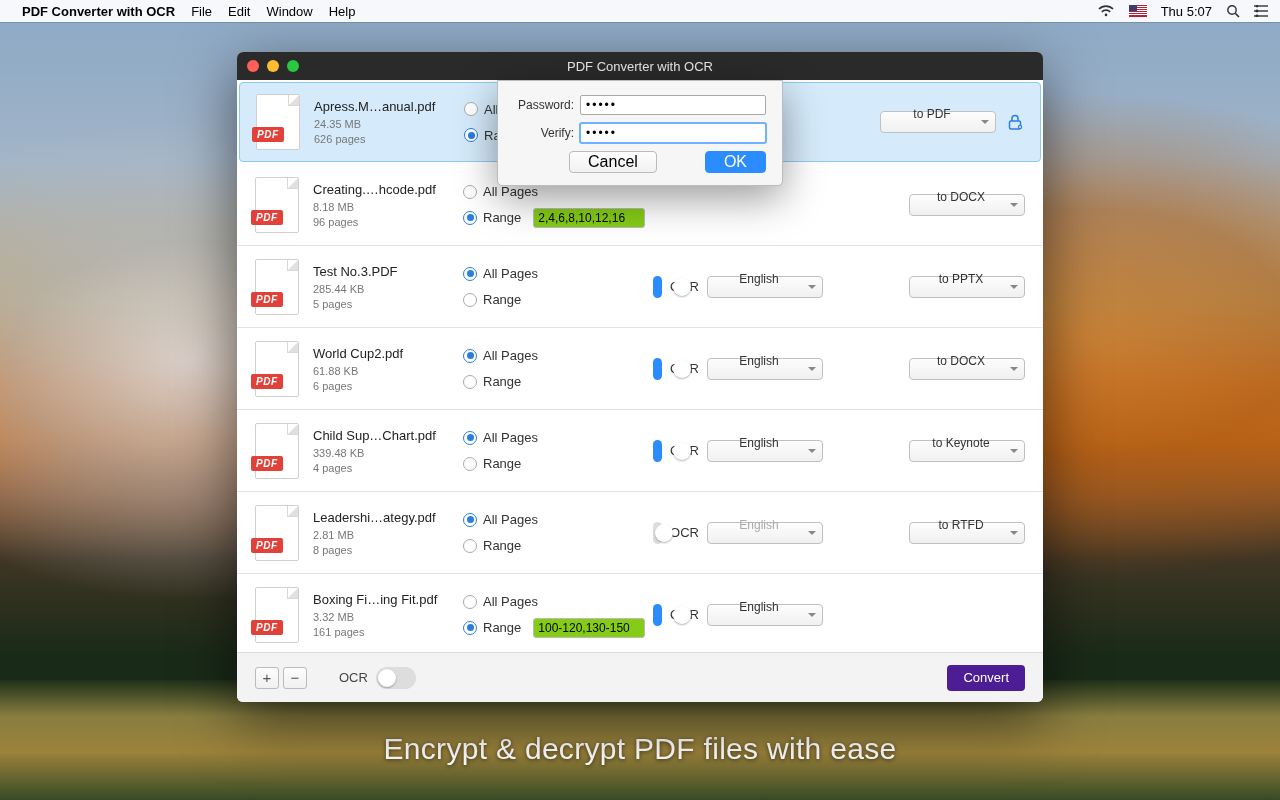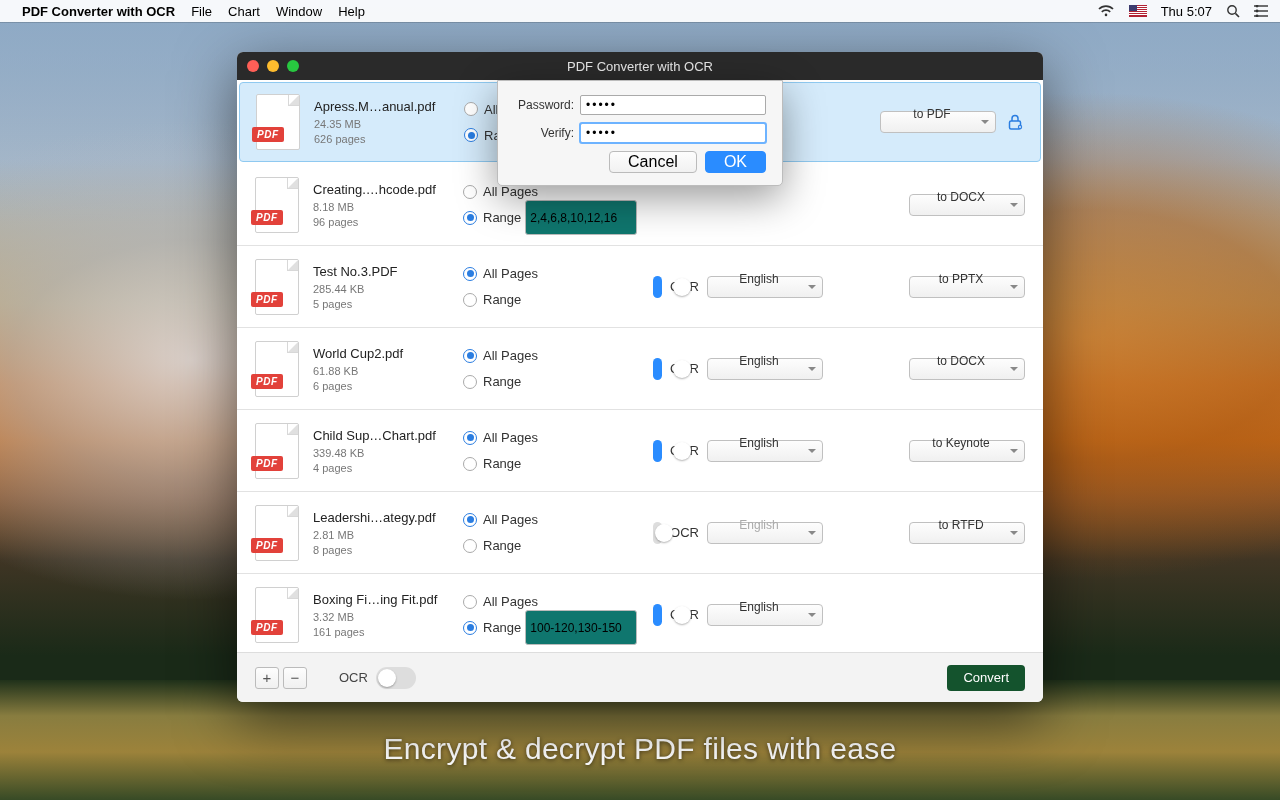--- a/index.html
+++ b/index.html
@@ -37,61 +37,61 @@
 .file-info { width:150px; flex-shrink:0; }
 .file-info .fname { font-size:13px; color:#222; margin-bottom:4px; white-space:nowrap; overflow:hidden; text-overflow:ellipsis; }
 .file-info .fsize { font-size:11px; color:#777; margin-bottom:3px; }
 .file-info .fpages { font-size:11px; color:#777; }
 
 .pages-col { width:190px; flex-shrink:0; font-size:13px; color:#333; }
 .radio-row { display:flex; align-items:center; margin:4px 0; height:22px; }
 .radio { width:14px; height:14px; border:1px solid #aaa; border-radius:50%; margin-right:6px; display:flex; align-items:center; justify-content:center; background:#fff; }
 .radio.on { border-color:#2a7de1; }
 .radio.on::after { content:""; width:7px; height:7px; border-radius:50%; background:#2a7de1; }
-.range-input { width:112px; height:35px; font-size:12px; padding:2px 4px; border:1px solid #bbb; border-radius:3px; background:#0f766e; margin-left:4px; }
+.range-input { width:112px; height:20px; font-size:12px; padding:2px 4px; border:1px solid #bbb; border-radius:3px; background:#84cc16; margin-left:12px; }
 
 .ocr-col { width:170px; display:flex; align-items:center; gap:8px; flex-shrink:0; }
 .switch { width:40px; height:22px; border-radius:11px; position:relative; background:#ddd; transition:.2s; }
 .switch.on { background:#2a8cff; }
 .switch .knob { position:absolute; top:2px; left:2px; width:18px; height:18px; border-radius:50%; background:#fff; box-shadow:0 1px 2px rgba(0,0,0,0.3); }
 .switch.on .knob { left:20px; }
 .ocr-label { font-size:13px; color:#333; }
 .lang-dd { width:92px; }
 
 .format-col { flex:1; display:flex; align-items:center; justify-content:flex-end; gap:10px; }
 .dropdown { height:22px; background:linear-gradient(#fdfdfd,#f0f0f0); border:1px solid #c0c0c0; border-radius:4px; font-size:12px; display:flex; align-items:center; justify-content:center; position:relative; padding:0 22px 16px 10px; min-width:116px; color:#333; }
 .dropdown.disabled { color:#aaa; }
 .dropdown::after { content:""; position:absolute; right:6px; top:50%; width:0;height:0; border-left:4px solid transparent; border-right:4px solid transparent; border-top:4px solid #888; transform:translateY(-50%);}
 .lock-icon { width:18px; height:18px; color:#2a7de1; }
 
 .bottombar { height:50px; background:#f3f3f3; border-top:1px solid #ddd; display:flex; align-items:center; padding:0 18px; }
 .sqbtn { width:24px; height:22px; border:1px solid #bbb; border-radius:3px; background:linear-gradient(#fdfdfd,#f0f0f0); display:flex; align-items:center; justify-content:center; font-size:15px; color:#555; margin-right:4px;}
 .ocr-global { margin-left:28px; display:flex; align-items:center; gap:8px; font-size:13px; color:#444; }
 .bottombar .spacer { flex:1; }
-.convert-btn { background:#14532d; color:#fff; border:none; border-radius:4px; height:26px; padding:0 16px; font-size:13px; }
+.convert-btn { background:#4c1d95; color:#fff; border:none; border-radius:4px; height:26px; padding:0 16px; font-size:13px; }
 
 .dialog { position:absolute; left:497px; top:80px; width:286px; background:#f6f6f6; border:1px solid #bcbcbc; border-radius:0 0 5px 5px; box-shadow:0 12px 40px rgba(0,0,0,0.4); z-index:20; padding:14px 16px 12px; }
 .dlg-row { display:flex; align-items:center; margin-bottom:8px; }
 .dlg-row label { width:66px; text-align:right; font-size:12px; color:#333; padding-right:6px; }
 .dlg-row input { flex:1; height:20px; border:1px solid #aaa; border-radius:2px; font-size:12px; padding:2px 5px; letter-spacing:2px; font-family:Verdana,sans-serif; }
 .dlg-row input.focused { outline:2px solid #6db3ff; outline-offset:-1px; }
 .dlg-btns { display:flex; justify-content:flex-end; gap:8px; margin-top:4px; }
 .dlg-btns button { height:22px; padding:0 18px; font-size:16px; border-radius:4px; border:1px solid #bbb; background:linear-gradient(#fdfdfd,#f1f1f1); }
-.dlg-btns button.primary { background:#2a8cff; border-color:#2a8cff; color:#fff; }
+.dlg-btns button.primary { background:#2a8cff; border-color:#2a8cff; color:#fff;margin-left:40px; }
 
 .tagline { position:absolute; left:0; right:0; bottom:34px; text-align:center; color:#fff; font-size:30px; font-weight:300; text-shadow:0 1px 4px rgba(0,0,0,0.6); z-index:3; letter-spacing:0.3px; }
 </style>
 </head>
 <body class="desktop-bg">
 
 <div class="menubar">
   <span class="apple"></span>
   <span class="app-name">PDF Converter with OCR</span>
   <span class="menu-item">File</span>
-  <span class="menu-item">Chart</span>
+  <span class="menu-item">Edit</span>
   <span class="menu-item">Window</span>
   <span class="menu-item">Help</span>
   <span class="spacer"></span>
   <span class="status">
       <svg width="18" height="12" viewBox="0 0 18 12">
         <path d="M9 11.2a1.3 1.3 0 100-2.6 1.3 1.3 0 000 2.6zM5.4 7.4a5.1 5.1 0 017.2 0l1.2-1.2a6.8 6.8 0 00-9.6 0zM2.6 4.6a9.1 9.1 0 0112.8 0L16.6 3.4a10.8 10.8 0 00-15.2 0z" fill="#333"></path>
       </svg>
     </span>
   <span class="status">
       <svg width="18" height="12">

